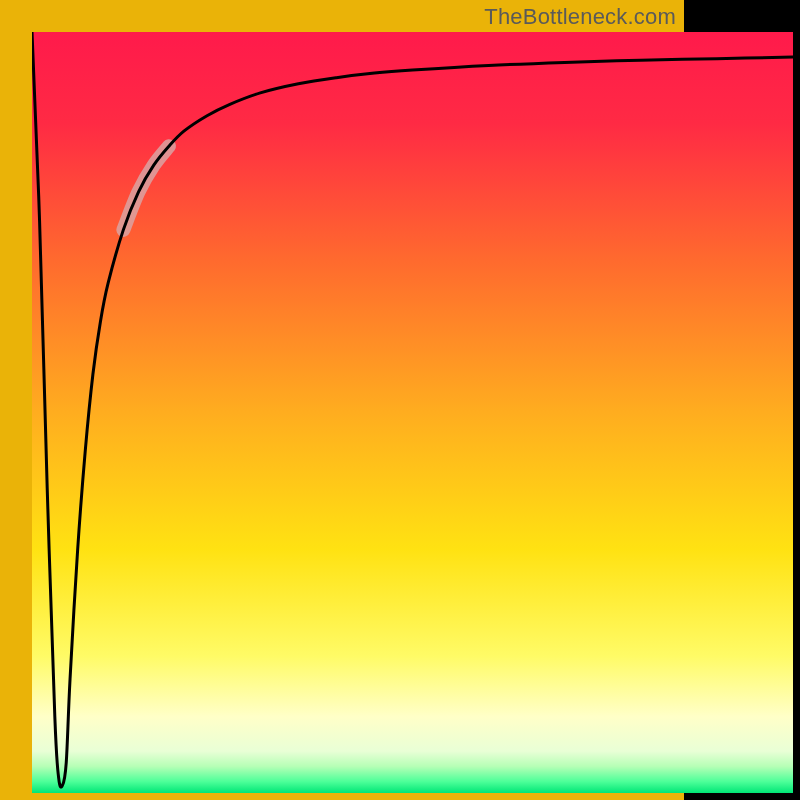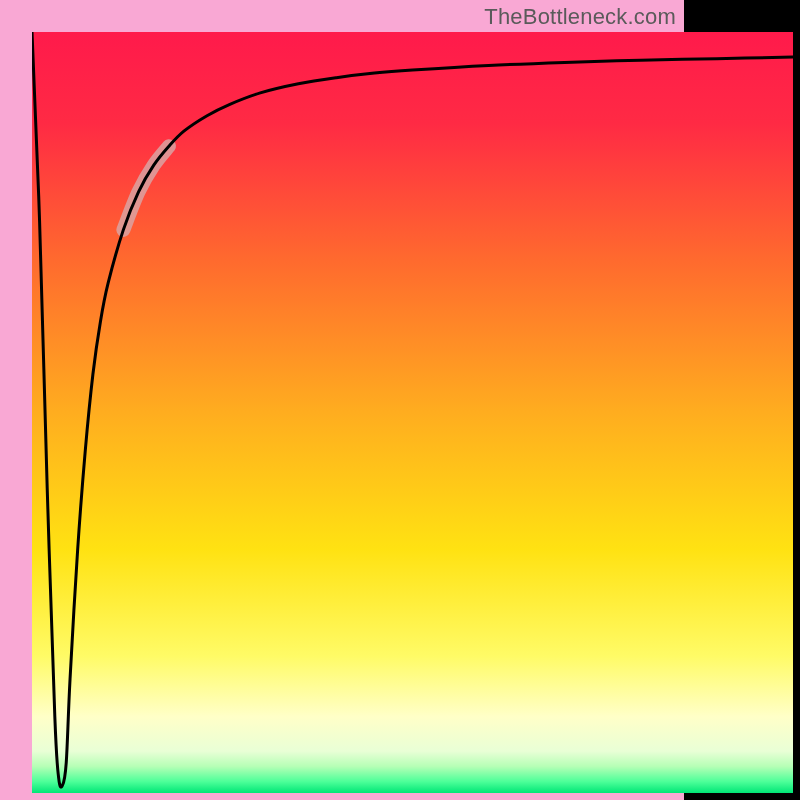--- a/index.html
+++ b/index.html
@@ -8,21 +8,21 @@
     width: 800px;
     height: 800px;
     overflow: hidden;
     background: #000;
     font-family: Arial, Helvetica, sans-serif;
   }
   .frame {
     position: relative;
     width: 684px;
     height: 800px;
-    background: #f9a8d4;
+    background: #eab308;
   }
   .plot-area {
     position: absolute;
     left: 32px;
     top: 32px;
     width: 761px;
     height: 761px;
     overflow: hidden;
   }
   .attribution {

